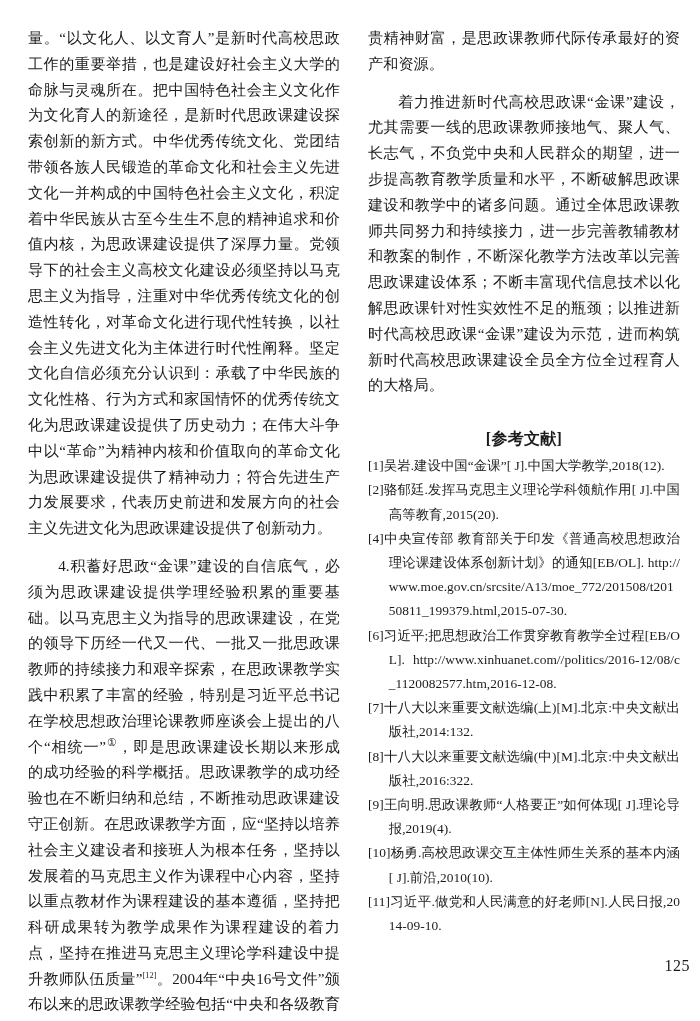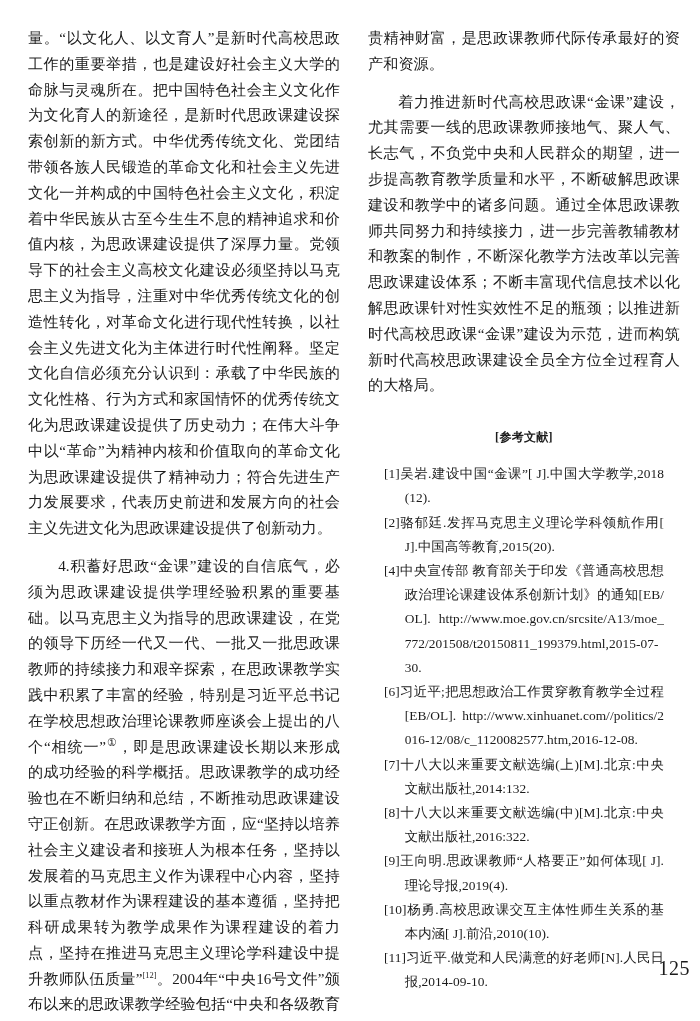--- a/index.html
+++ b/index.html
@@ -69,26 +69,26 @@
   .circnum {
     font-size: 0.72em;
     vertical-align: super;
     line-height: 0;
   }
 
   
   .refs-head {
     margin: 30px 0 4px 0;
     text-align: center;
-    font-size: 12px;
+    font-size: 16px;
     font-weight: bold;
     letter-spacing: 0.3px;
   }
   .ref-list {
-    margin: 16px;
+    margin: 0;
     padding: 0;
     list-style: none;
   }
   .ref-item {
     font-size: 13.4px;
     line-height: 24.2px;
     text-align: justify;
     text-justify: inter-ideograph;
     padding-left: 1.55em;
     text-indent: -1.55em;
@@ -116,21 +116,21 @@
     text-align: justify;
     text-justify: inter-ideograph;
     text-indent: 2em;
     letter-spacing: 0.05px;
   }
 
   .page-number {
     position: absolute;
     right: 22px;
     top: 957px;
-    font-size: 20px;
+    font-size: 16px;
     letter-spacing: 0.5px;
   }
 </style>
 </head>
 <body>
 
 <div class="page">
 
   <div class="columns">
 

